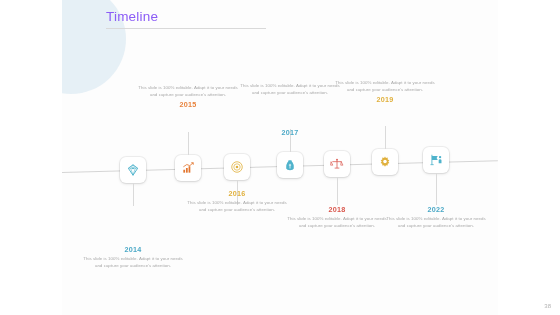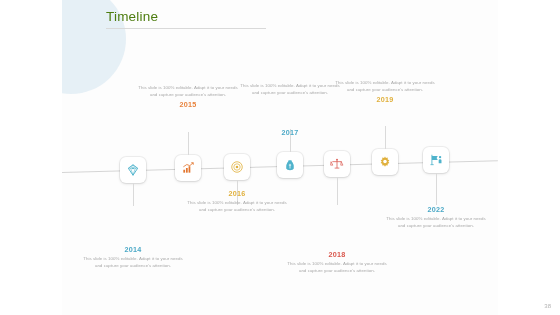--- a/index.html
+++ b/index.html
@@ -49,21 +49,21 @@
     border-radius: 50%;
     background: #dfecf3;
     opacity: .78;
   }
 
   
   .title {
     position: absolute;
     left: 44px; top: 9px;
     font-size: 13.5px;
-    color: #4d7c0f;
+    color: #8b5cf6;
     letter-spacing: .2px;
     white-space: nowrap;
   }
   .title-rule {
     position: absolute;
     left: 44px; top: 28px;
     width: 160px; height: 1px;
     background: #d9d9d9;
   }
 
@@ -199,21 +199,21 @@
         <path d="M12 4 V19" stroke="#d9554b" stroke-width="1.3" fill="none"></path>
         <path d="M4 8 H20" stroke="#d9554b" stroke-width="1.3" fill="none"></path>
         <path d="M8 19 H16" stroke="#d9554b" stroke-width="1.3" fill="none"></path>
         <path d="M1.8 8 L4.8 14 H1 Z" fill="none" stroke="#d9554b" stroke-width="1.1"></path>
         <path d="M19.2 8 L22.2 14 H18.4 Z" fill="none" stroke="#d9554b" stroke-width="1.1"></path>
         <circle cx="12" cy="4.6" r="1.4" fill="#d9554b"></circle>
       </svg>
     </div>
     <div class="stub" style="left:275px; top:177px; height:28px;"></div>
     <div class="block below" style="left:223px; top:205px;">
-      <div class="year" style="color:#d9554b;margin-top:45px;">2018</div>
+      <div class="year" style="color:#d9554b;">2018</div>
       <div class="body">This slide is 100% editable. Adapt it to your needs and capture your audience's attention.</div>
     </div>
 
     <div class="node" style="left:310px; top:149px;">
       <svg width="14" height="14" viewBox="0 0 24 24" aria-hidden="true">
         <path d="M12 2.5 L13.6 5.2 L16.7 4.4 L16.6 7.6 L19.5 8.9 L17.6 11.3 L19.5 13.8 L16.6 15 L16.7 18.2 L13.6 17.4 L12 20.1 L10.4 17.4 L7.3 18.2 L7.4 15 L4.5 13.8 L6.4 11.3 L4.5 8.9 L7.4 7.6 L7.3 4.4 L10.4 5.2 Z" fill="#e0b03c"></path>
         <circle cx="12" cy="11.3" r="3" fill="#ffffff"></circle>
       </svg>
     </div>
     <div class="stub" style="left:323px; top:126px; height:23px;"></div>

